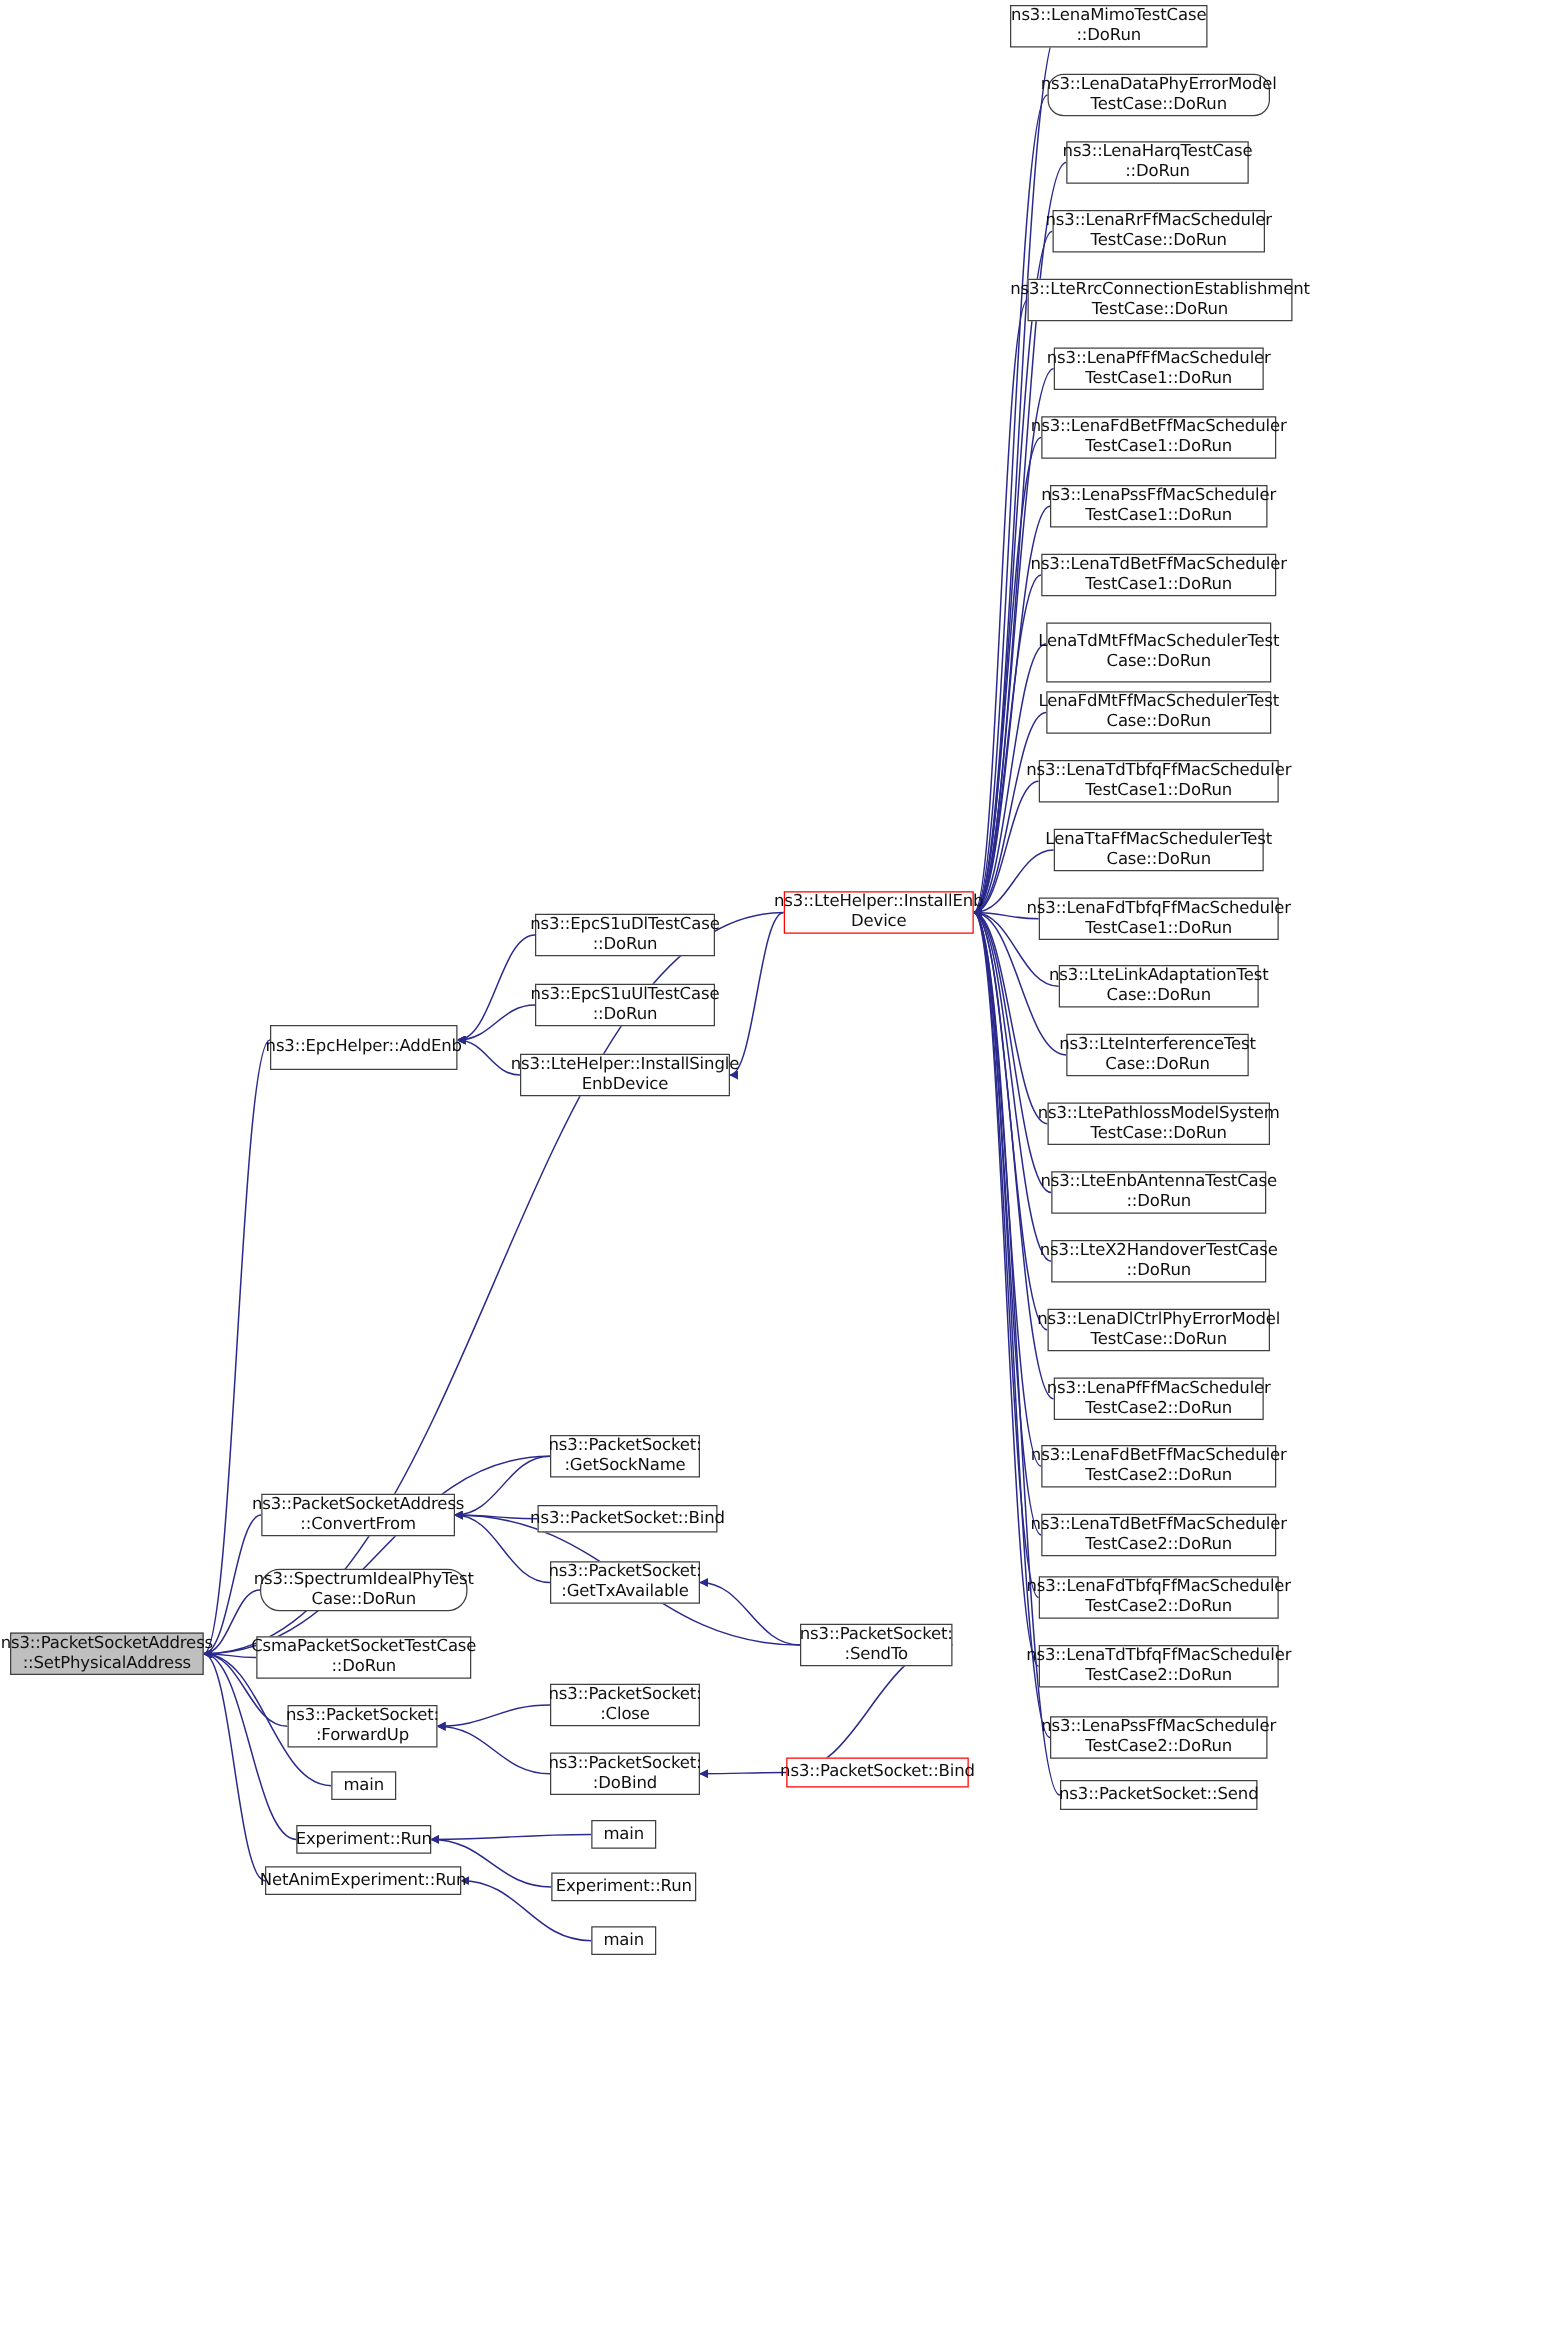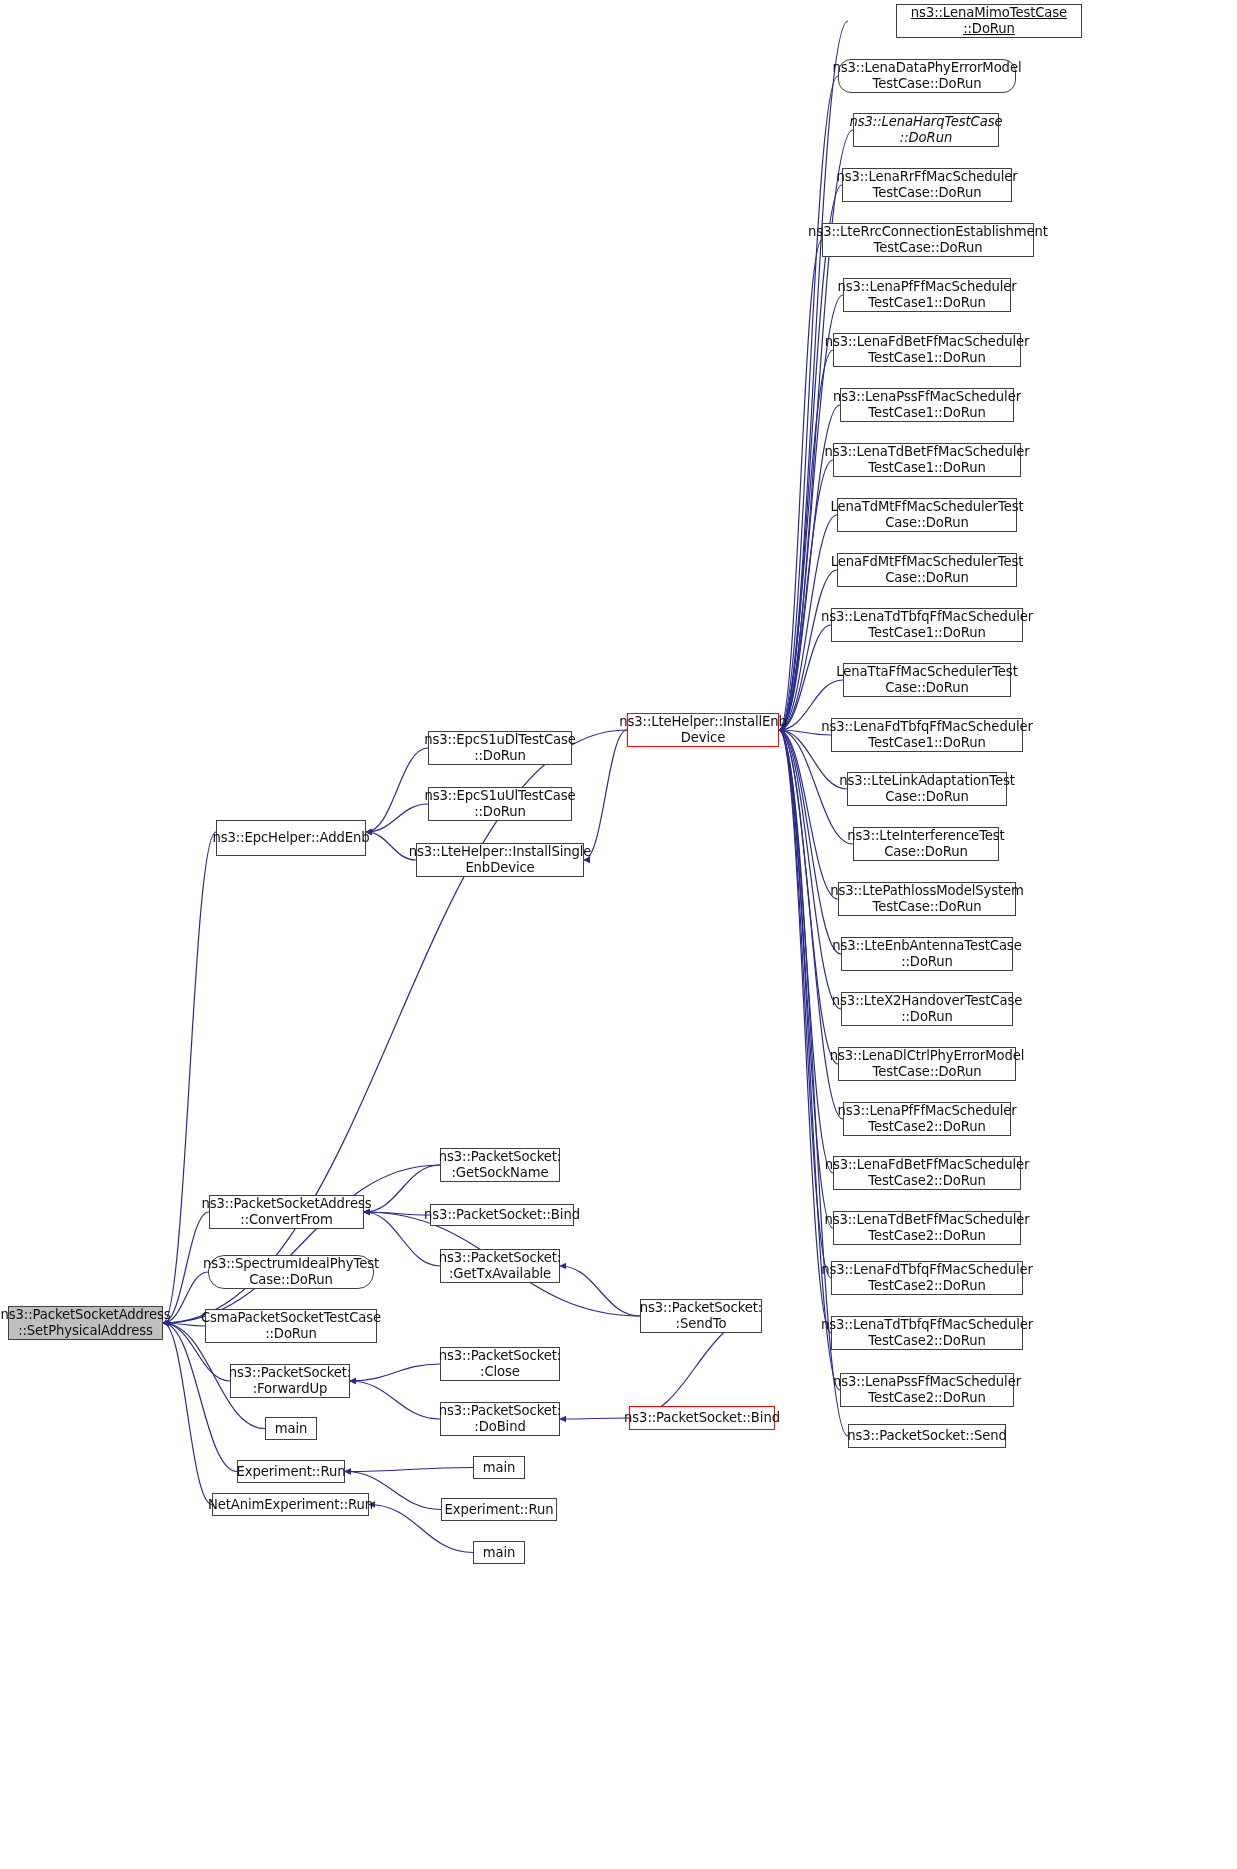--- a/index.html
+++ b/index.html
@@ -101,39 +101,39 @@
 ::SetPhysicalAddress</div>
       <div class="node" style="left: 216px; top: 820px; width: 150px; height: 36px;">ns3::EpcHelper::AddEnb</div>
       <div class="node" style="left: 428px; top: 731px; width: 144px; height: 34px;">ns3::EpcS1uDlTestCase
 ::DoRun</div>
       <div class="node" style="left: 428px; top: 787px; width: 144px; height: 34px;">ns3::EpcS1uUlTestCase
 ::DoRun</div>
       <div class="node" style="left: 416px; top: 843px; width: 168px; height: 34px;">ns3::LteHelper::InstallSingle
 EnbDevice</div>
       <div class="node red" style="left: 627px; top: 713px; width: 152px; height: 34px;">ns3::LteHelper::InstallEnb
 Device</div>
-      <div class="node" style="left: 896px; top: 4px; width: 186px; height: 34px; text-decoration: underline;">ns3::LenaMimoTestCase
+      <div class="node" style="left: 808px; top: 4px; width: 158px; height: 34px;">ns3::LenaMimoTestCase
 ::DoRun</div>
       <div class="node" style="left: 838px; top: 59px; width: 178px; height: 34px; border-radius: 13px;">ns3::LenaDataPhyErrorModel
 TestCase::DoRun</div>
-      <div class="node" style="left: 853px; top: 113px; width: 146px; height: 34px; font-style: italic;">ns3::LenaHarqTestCase
+      <div class="node" style="left: 853px; top: 113px; width: 146px; height: 34px;">ns3::LenaHarqTestCase
 ::DoRun</div>
       <div class="node" style="left: 842px; top: 168px; width: 170px; height: 34px;">ns3::LenaRrFfMacScheduler
 TestCase::DoRun</div>
       <div class="node" style="left: 822px; top: 223px; width: 212px; height: 34px;">ns3::LteRrcConnectionEstablishment
 TestCase::DoRun</div>
       <div class="node" style="left: 843px; top: 278px; width: 168px; height: 34px;">ns3::LenaPfFfMacScheduler
 TestCase1::DoRun</div>
       <div class="node" style="left: 833px; top: 333px; width: 188px; height: 34px;">ns3::LenaFdBetFfMacScheduler
 TestCase1::DoRun</div>
       <div class="node" style="left: 840px; top: 388px; width: 174px; height: 34px;">ns3::LenaPssFfMacScheduler
 TestCase1::DoRun</div>
       <div class="node" style="left: 833px; top: 443px; width: 188px; height: 34px;">ns3::LenaTdBetFfMacScheduler
 TestCase1::DoRun</div>
-      <div class="node" style="left: 837px; top: 498px; width: 180px; height: 34px;">LenaTdMtFfMacSchedulerTest
+      <div class="node" style="left: 837px; top: 498px; width: 180px; height: 48px;">LenaTdMtFfMacSchedulerTest
 Case::DoRun</div>
       <div class="node" style="left: 837px; top: 553px; width: 180px; height: 34px;">LenaFdMtFfMacSchedulerTest
 Case::DoRun</div>
       <div class="node" style="left: 831px; top: 608px; width: 192px; height: 34px;">ns3::LenaTdTbfqFfMacScheduler
 TestCase1::DoRun</div>
       <div class="node" style="left: 843px; top: 663px; width: 168px; height: 34px;">LenaTtaFfMacSchedulerTest
 Case::DoRun</div>
       <div class="node" style="left: 831px; top: 718px; width: 192px; height: 34px;">ns3::LenaFdTbfqFfMacScheduler
 TestCase1::DoRun</div>
       <div class="node" style="left: 847px; top: 772px; width: 160px; height: 34px;">ns3::LteLinkAdaptationTest

